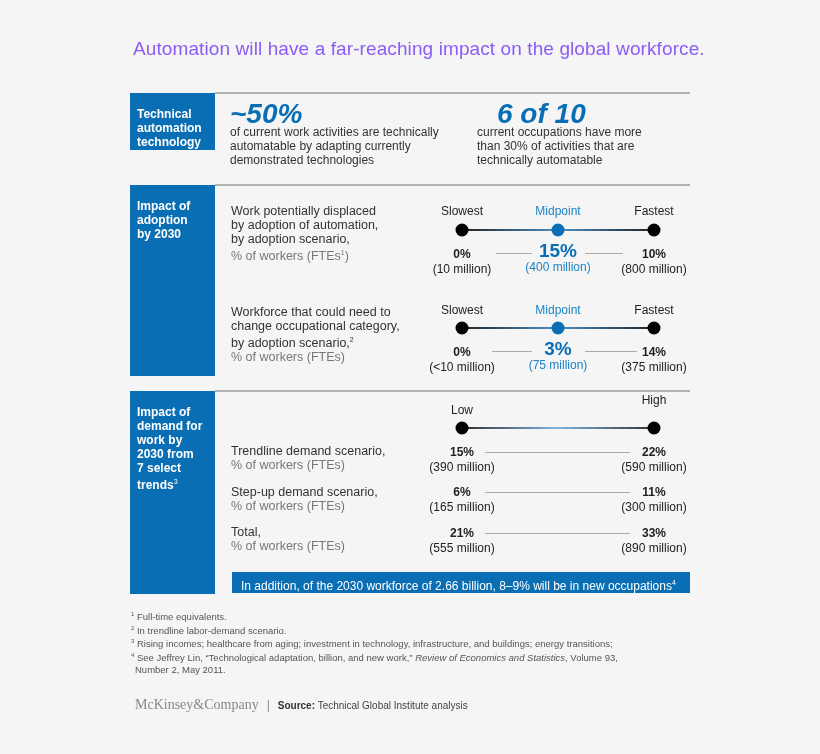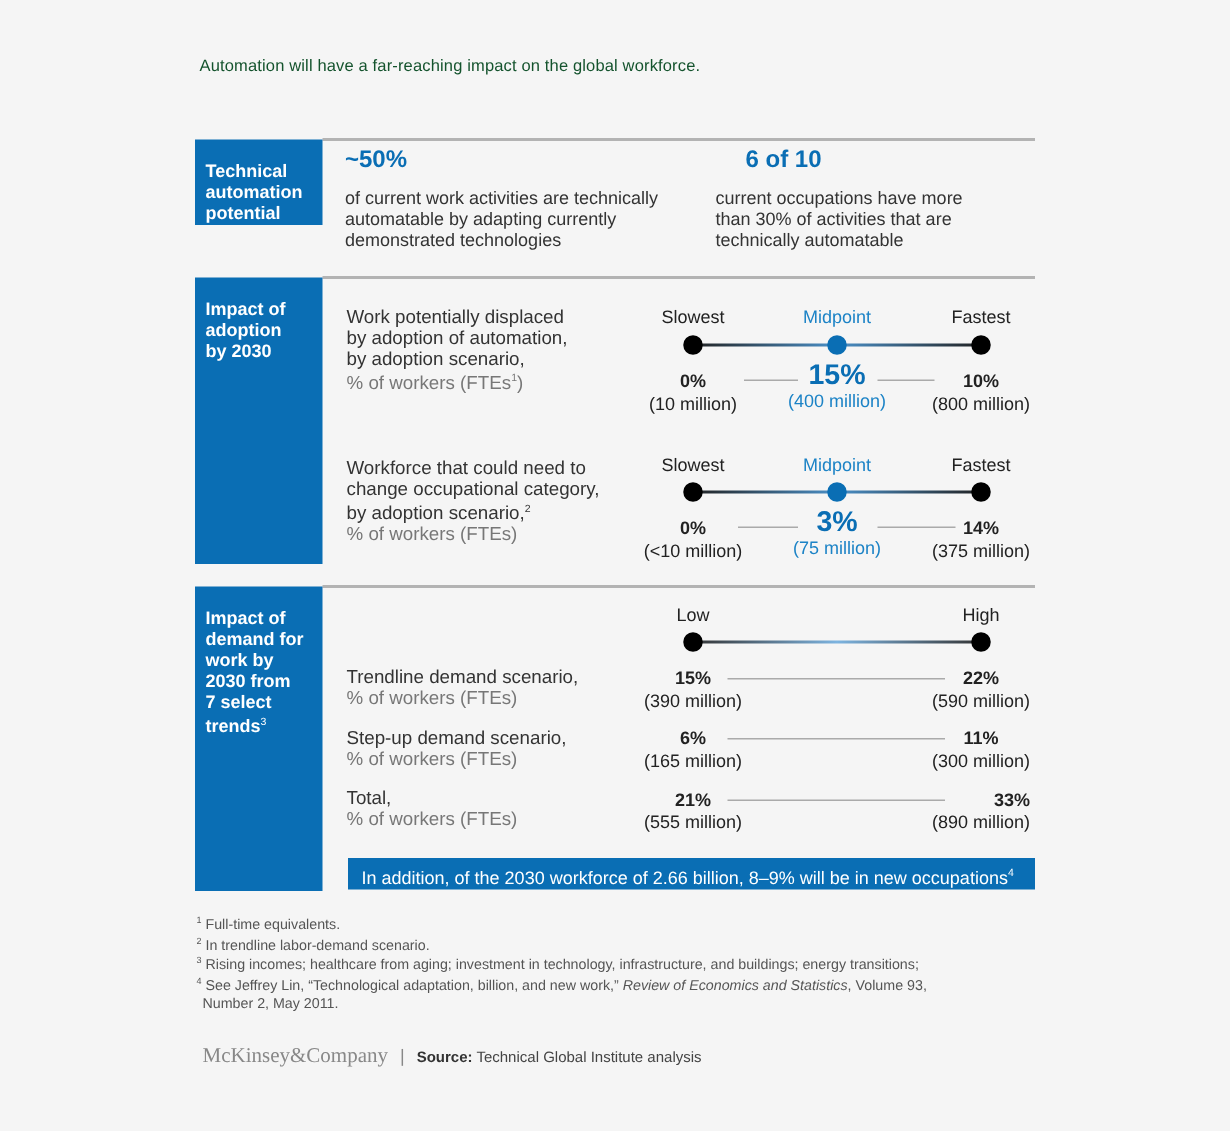--- a/index.html
+++ b/index.html
@@ -1,27 +1,27 @@
 <!DOCTYPE html>
 <html><head>
   <meta charset="utf-8">
   <style>
     * { box-sizing: border-box; margin: 0; padding: 0; }
     html, body { width: 820px; height: 754px; background: #f5f5f5; overflow: hidden; }
     body { font-family: "Liberation Sans", sans-serif; color: #222; position: relative; }
 
-    .title { position: absolute; left: 133px; top: 38px; font-size: 11px; color: #14532d; letter-spacing: 0.1px; text-align: center; }
+    .title { position: absolute; left: 133px; top: 38px; font-size: 19px; color: #8b5cf6; letter-spacing: 0.1px; text-align: center; }
 
     .section { position: absolute; left: 130px; width: 560px; }
     .section .topline { position: absolute; left: 85px; right: 0; top: 0; height: 2px; background: #b3b3b3; }
     .side { position: absolute; left: 0; top: 0; width: 85px; background: #0a6eb4; color: #fff;
             font-weight: bold; font-size: 12px; line-height: 14px; padding: 14px 0 0 7px; }
     .side sup { font-size: 7px; font-weight: normal; }
 
-    .big-blue { position: absolute; color: #0a6eb4; font-weight: bold; font-size: 16px; }
+    .big-blue { position: absolute; color: #0a6eb4; font-weight: bold; font-size: 28px; font-style: italic; }
     .desc { position: absolute; font-size: 12px; line-height: 14px; color: #333; }
 
     .label { position: absolute; font-size: 12.5px; line-height: 14px; color: #333; }
     .label .muted { color: #777; }
     .label sup { font-size: 7px; }
 
     .scen-head { position: absolute; font-size: 12px; color: #222; transform: translateX(-50%); white-space: nowrap; }
     .scen-head.mid { color: #1c83c6; }
     .track { position: absolute; height: 2px; }
     .dot { position: absolute; width: 13px; height: 13px; border-radius: 50%; background: #000; transform: translate(-50%,-50%); }
@@ -50,21 +50,21 @@
 </head>
 <body>
 
 <div class="title">Automation will have a far-reaching impact on the global workforce.</div>
 
 <div class="section" style="top:92px;height:80px;">
   <div class="topline"></div>
   <div class="side" style="height:57px;top:1px;">
     <div>Technical</div>
     <div>automation</div>
-    <div>potential</div>
+    <div>technology</div>
   </div>
   <div class="big-blue" style="left:100px;top:6px;">~50%</div>
   <div class="desc" style="left:100px;top:33px;">
     <div>of current work activities are technically</div>
     <div>automatable by adapting currently</div>
     <div>demonstrated technologies</div>
   </div>
   <div class="big-blue" style="left:367px;top:6px;">6 of 10</div>
   <div class="desc" style="left:347px;top:33px;">
     <div>current occupations have more</div>
@@ -125,21 +125,21 @@
   <div class="side" style="height:203px;top:1px;">
     <div>Impact of</div>
     <div>demand for</div>
     <div>work by</div>
     <div>2030 from</div>
     <div>7 select</div>
     <div><span>trends</span><sup>3</sup></div>
   </div>
 
   <div class="scen-head" style="left:332px;top:13px;">Low</div>
-  <div class="scen-head" style="left:524px;top:13px;">High</div>
+  <div class="scen-head" style="left:524px;top:3px;">High</div>
   <div class="track" style="left:332px;width:192px;top:37px;background:linear-gradient(90deg,#333 0%,#7db4e0 50%,#333 100%);"></div>
   <div class="dot" style="left:332px;top:38px;"></div>
   <div class="dot" style="left:524px;top:38px;"></div>
 
   <div class="label" style="left:101px;top:54px;">
     <div>Trendline demand scenario,</div>
     <div class="muted">% of workers (FTEs)</div>
   </div>
   <div class="connector" style="left:355px;width:145px;top:62px;"></div>
   <div class="val" style="left:332px;top:55px;"><b>15%</b><span>(390 million)</span></div>
@@ -152,21 +152,21 @@
   <div class="connector" style="left:355px;width:145px;top:102px;"></div>
   <div class="val" style="left:332px;top:95px;"><b>6%</b><span>(165 million)</span></div>
   <div class="val" style="left:524px;top:95px;"><b>11%</b><span>(300 million)</span></div>
 
   <div class="label" style="left:101px;top:135px;">
     <div>Total,</div>
     <div class="muted">% of workers (FTEs)</div>
   </div>
   <div class="connector" style="left:355px;width:145px;top:143px;"></div>
   <div class="val" style="left:332px;top:136px;"><b>21%</b><span>(555 million)</span></div>
-  <div class="val" style="left:524px;top:136px;text-align:right;"><b>33%</b><span>(890 million)</span></div>
+  <div class="val" style="left:524px;top:136px;"><b>33%</b><span>(890 million)</span></div>
 </div>
 
 <div class="banner"><span>In addition, of the 2030 workforce of 2.66 billion, 8–9% will be in new occupations</span><sup>4</sup></div>
 
 <div class="footnotes">
   <div><sup>1</sup> <span>Full-time equivalents.</span></div>
   <div><sup>2</sup> <span>In trendline labor-demand scenario.</span></div>
   <div><sup>3</sup> <span>Rising incomes; healthcare from aging; investment in technology, infrastructure, and buildings; energy transitions;</span></div>
   <div><sup>4</sup> <span>See Jeffrey Lin, “Technological adaptation, billion, and new work,” </span><i>Review of Economics and Statistics</i><span>, Volume 93,</span></div>
   <div class="cont">Number 2, May 2011.</div>

